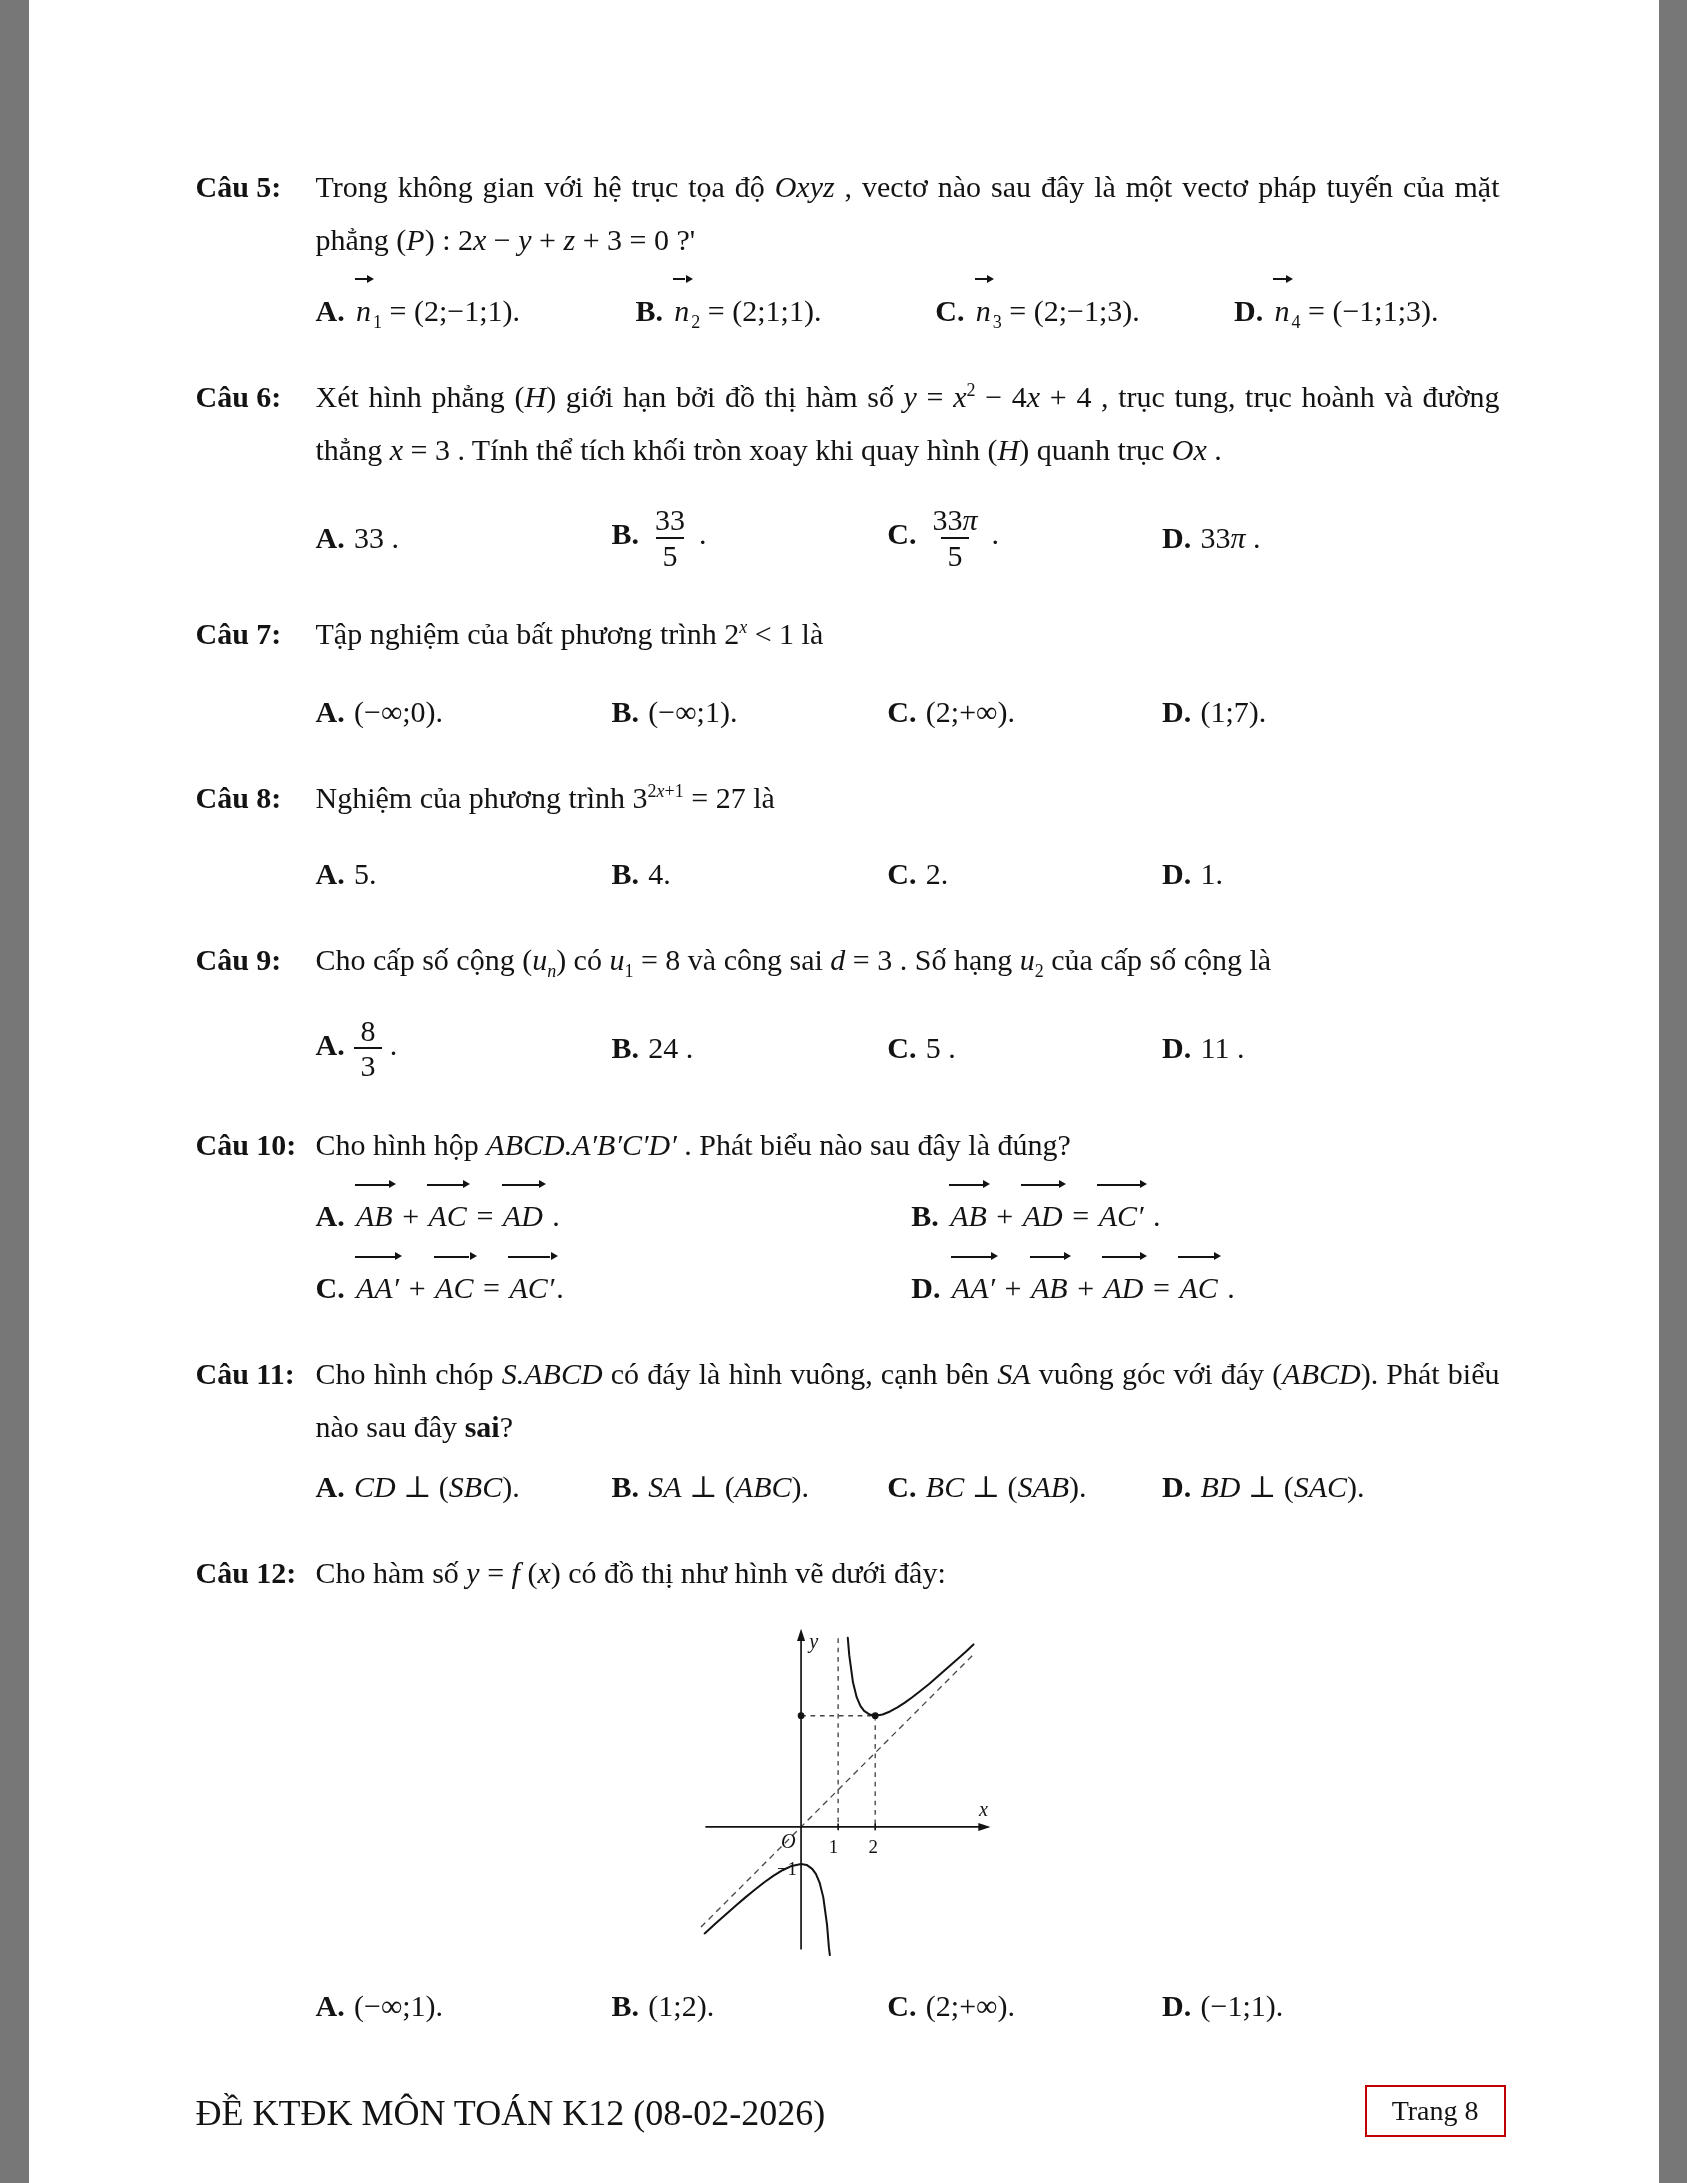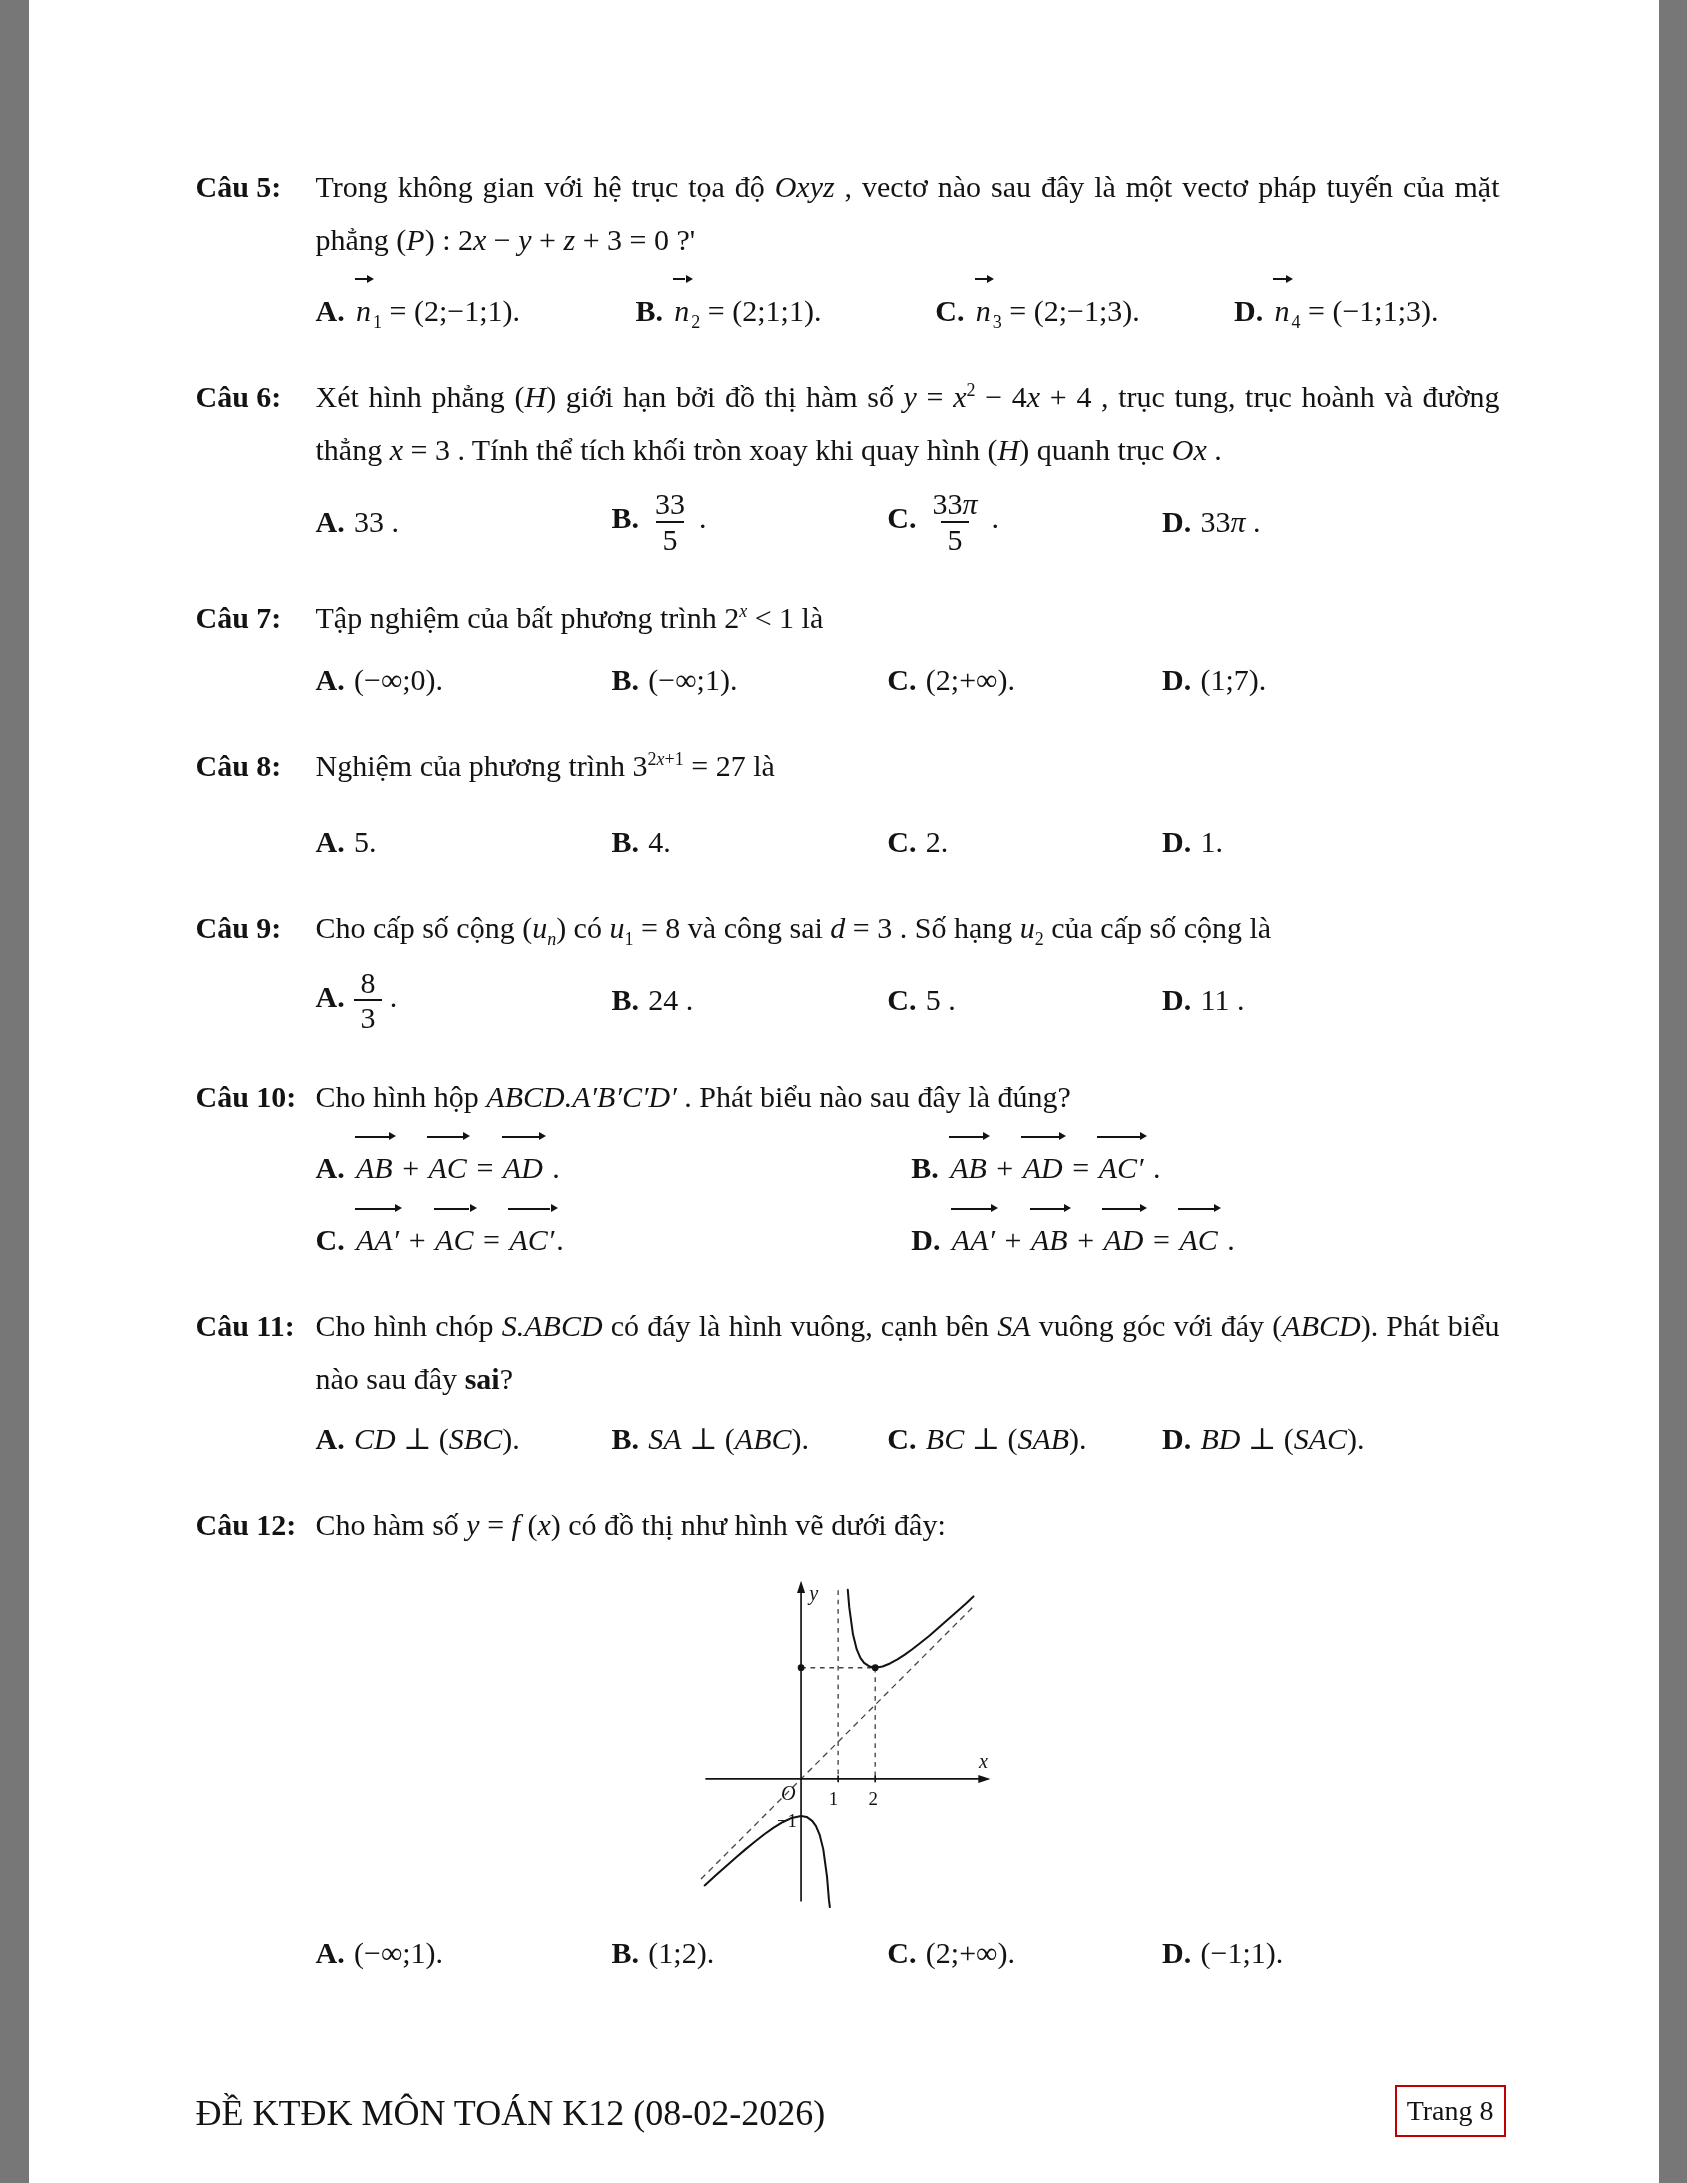--- a/index.html
+++ b/index.html
@@ -8,21 +8,21 @@
   .page{
     width:1630px; height:2183px; background:#ffffff; position:relative;
     font-family:"Liberation Serif","DejaVu Serif",serif;
     font-size:30px; color:#131313; margin:0 auto;
     padding:161px 159px 0 167px;
   }
   .question{ display:flex; margin-bottom:36px; }
   .qlabel{ width:120px; flex:0 0 120px; font-weight:bold; line-height:1.75; }
   .qbody{ flex:1; min-width:0; }
   .qtext{ line-height:1.75; text-align:justify; }
-  .opts{ display:grid; margin-top:11px; align-items:center; }
+  .opts{ display:grid; margin-top:27px; align-items:center; }
   .cols4{ grid-template-columns:25% 23.3% 23.2% 1fr; }
   .cols2{ grid-template-columns:48.3% 1fr; row-gap:32px; }
   .opts.vecs{ margin-top:21px;gap:24px; }
   .opt{ line-height:1.6; white-space:nowrap; }
   .okey{ font-weight:bold; margin-right:9.3px; }
   i{ font-style:italic; }
   sup{ font-size:60%; line-height:0; }
   sub{ font-size:60%; line-height:0; }
   .frac{ display:inline-flex; flex-direction:column; align-items:center;
          vertical-align:middle; line-height:1.12; }
@@ -33,21 +33,21 @@
                 border-top:2px solid #131313; }
   .vec::after{ content:""; position:absolute; right:-1.3px; top:-12px;
                width:0; height:0; border-left:7.3px solid #131313;
                border-top:4px solid transparent; border-bottom:4px solid transparent; }
   .graph-wrap{ display:flex; justify-content:center; margin:18.5px 0 22.5px 0;
                transform:translateX(-66px); }
   .graph-wrap svg{ overflow:visible; }
   .after-graph{ line-height:1.75; margin-top:6.6px; }
   .footer{ position:absolute; left:167px; bottom:49px; font-size:36px; color:#131313; }
   .page-badge{ position:absolute; right:153px; bottom:46px;
-               border:2px solid var(--badge-border); padding:8px 10px;
+               border:2px solid var(--badge-border); padding:8px 25px;
                font-size:28px; color:#131313; background:#fff; }
 </style>
 </head>
 <body>
 
 <div class="page">
 
   <section class="question">
     <div class="qlabel">Câu 5:</div>
     <div class="qbody">

